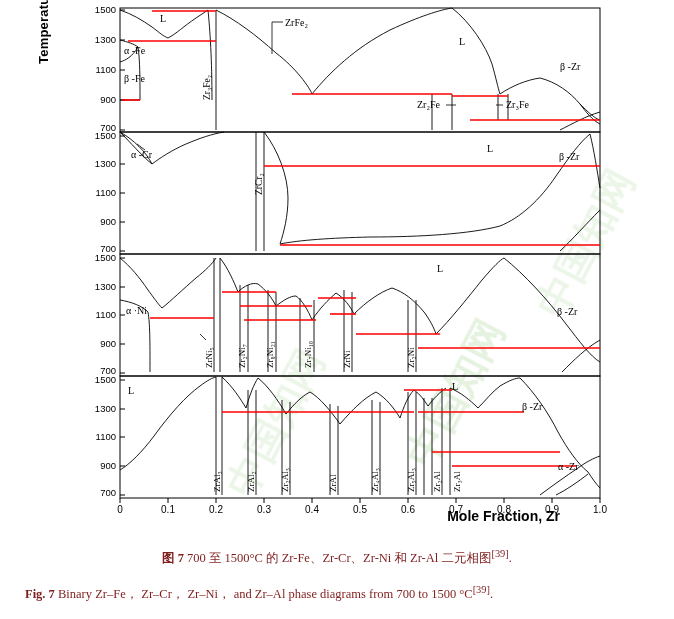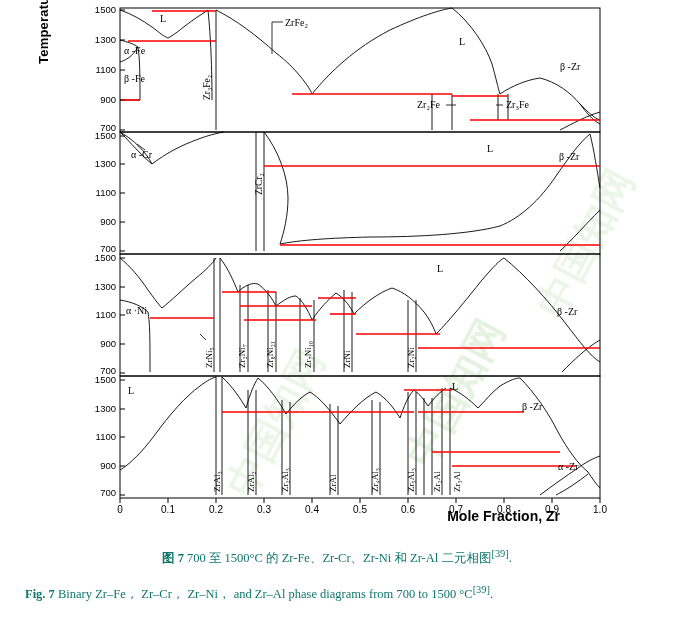--- a/index.html
+++ b/index.html
@@ -50,21 +50,21 @@
     font-size: 14px;
     font-weight: bold;
     color: #000;
   }
   .caption {
     position: absolute;
     left: 0;
     width: 674px;
     text-align: center;
     font-size: 12.5px;
-    color: #0f766e;
+    color: #7f1d1d;
   }
   #caption-cn {
     top: 548px;
   }
   #caption-en {
     top: 584px;
     text-align: left;
     padding-left: 8px;
     box-sizing: border-box;
     width: 674px;

